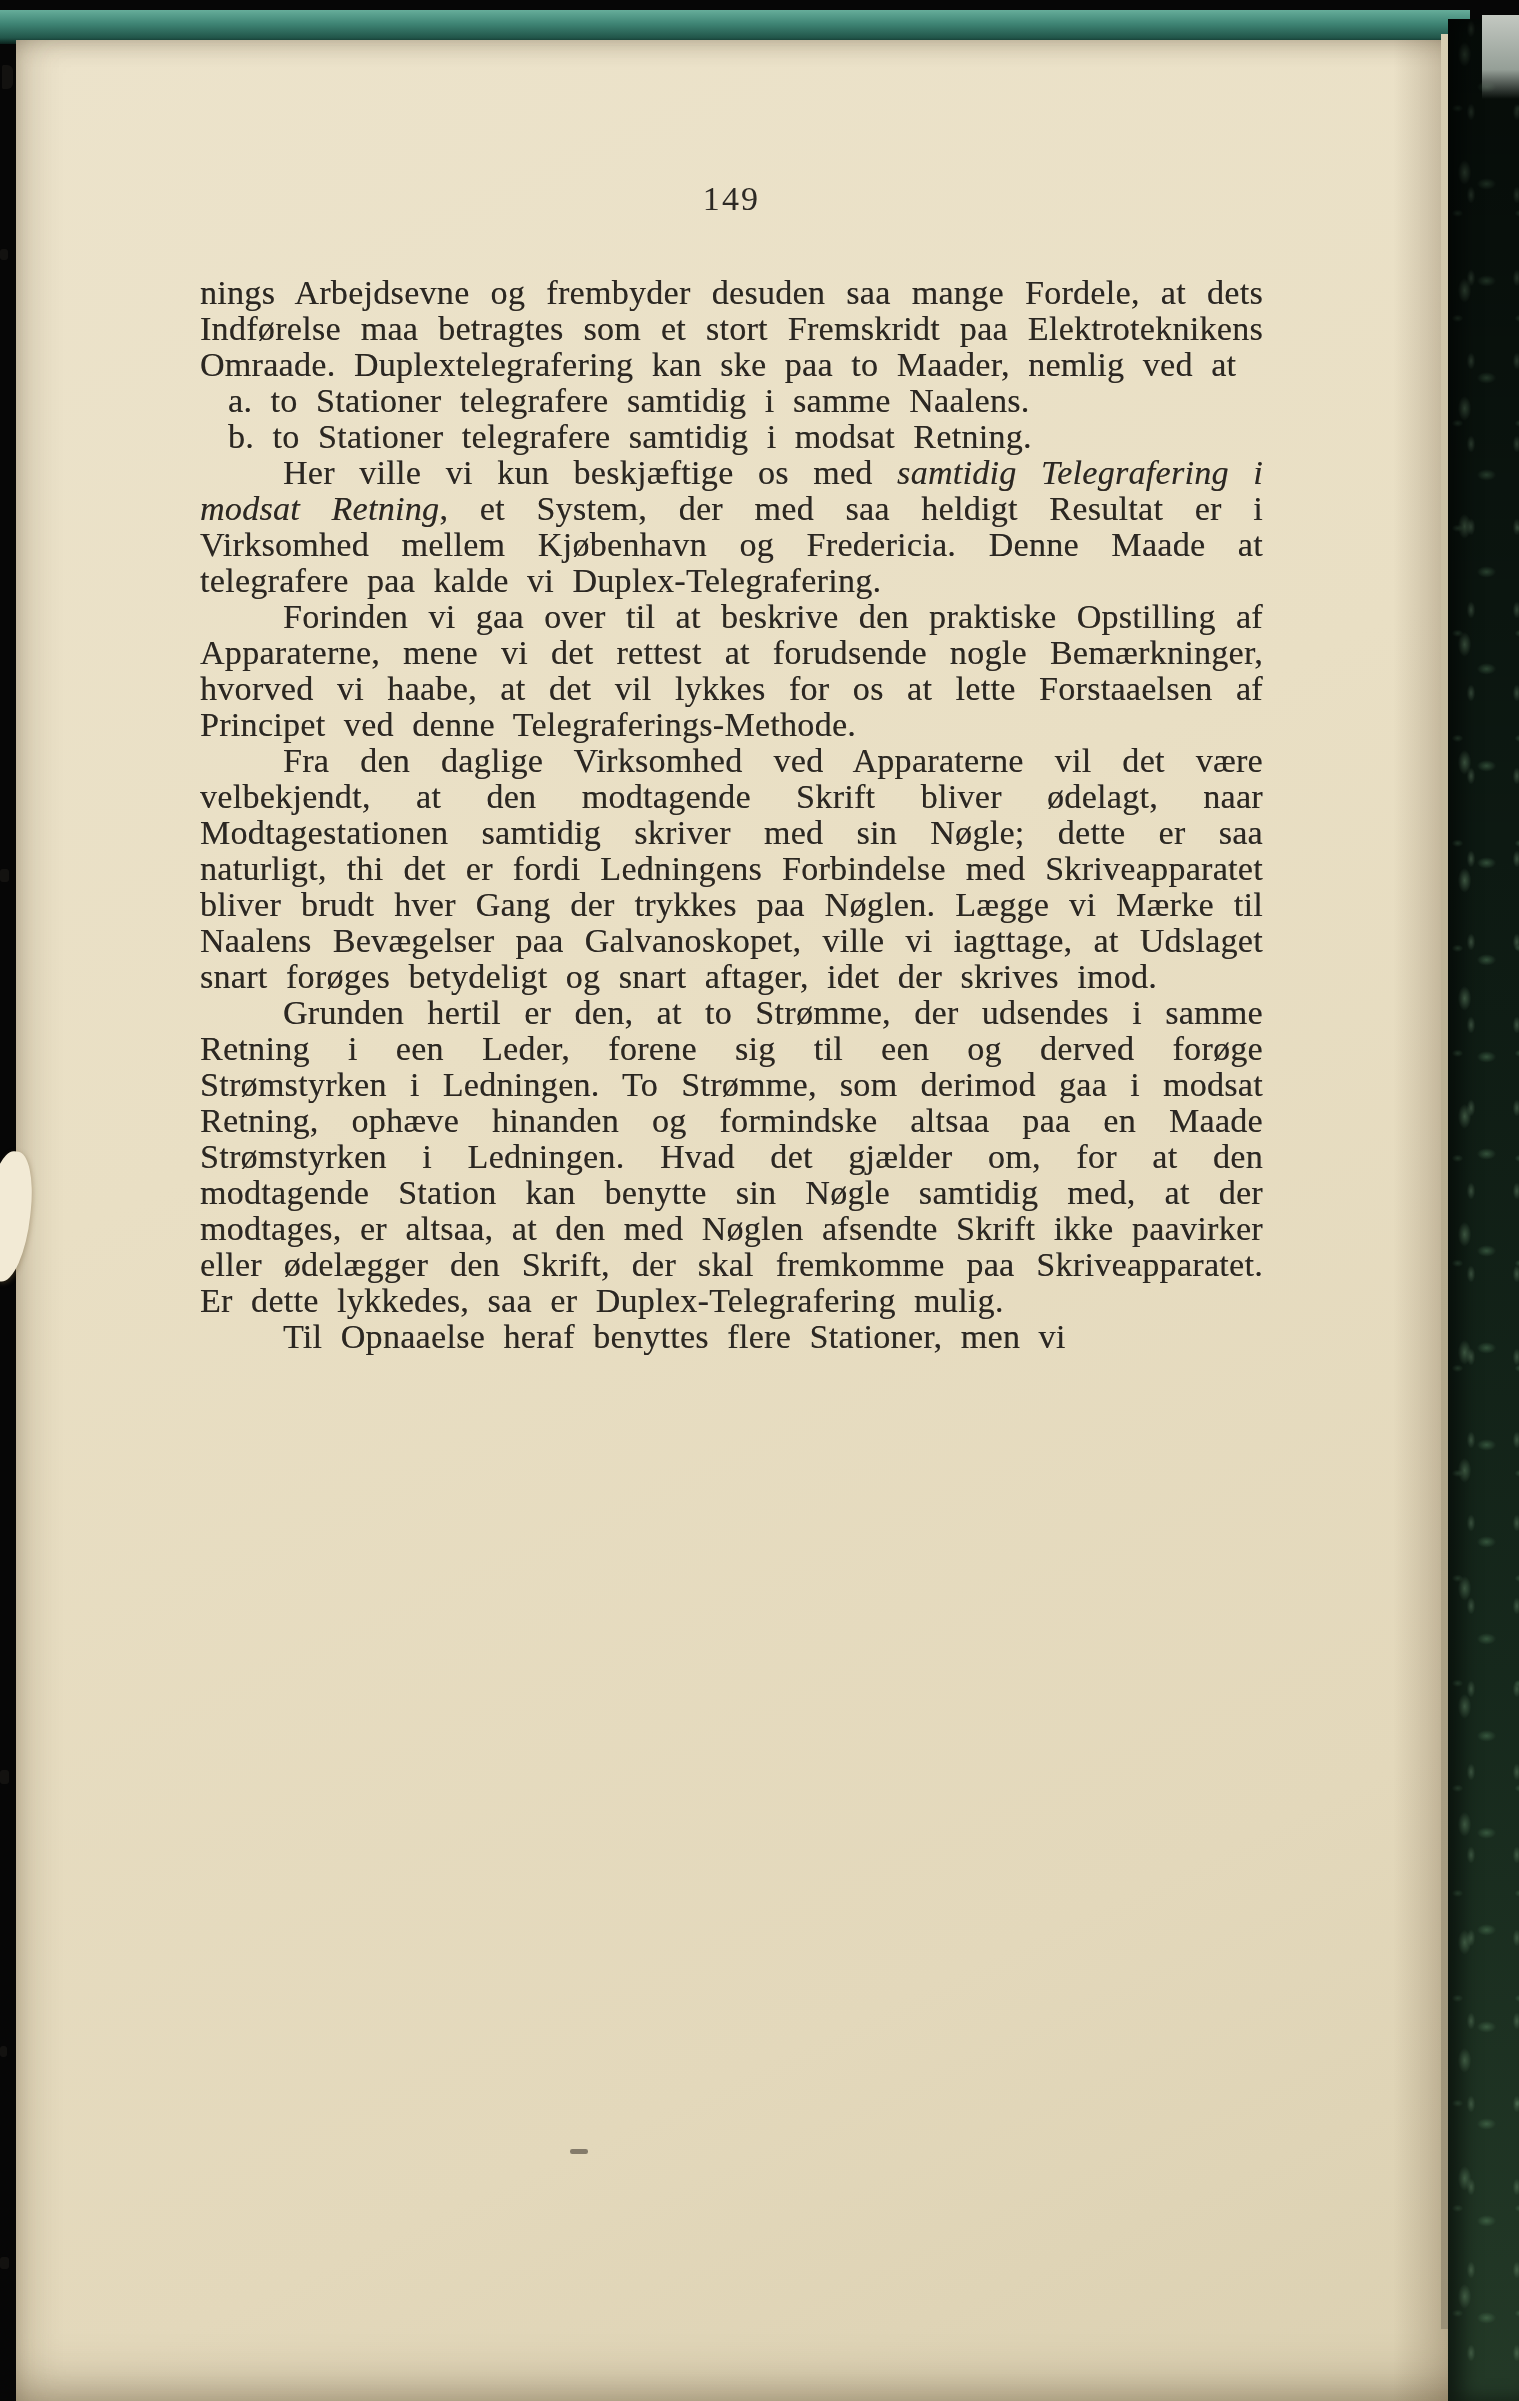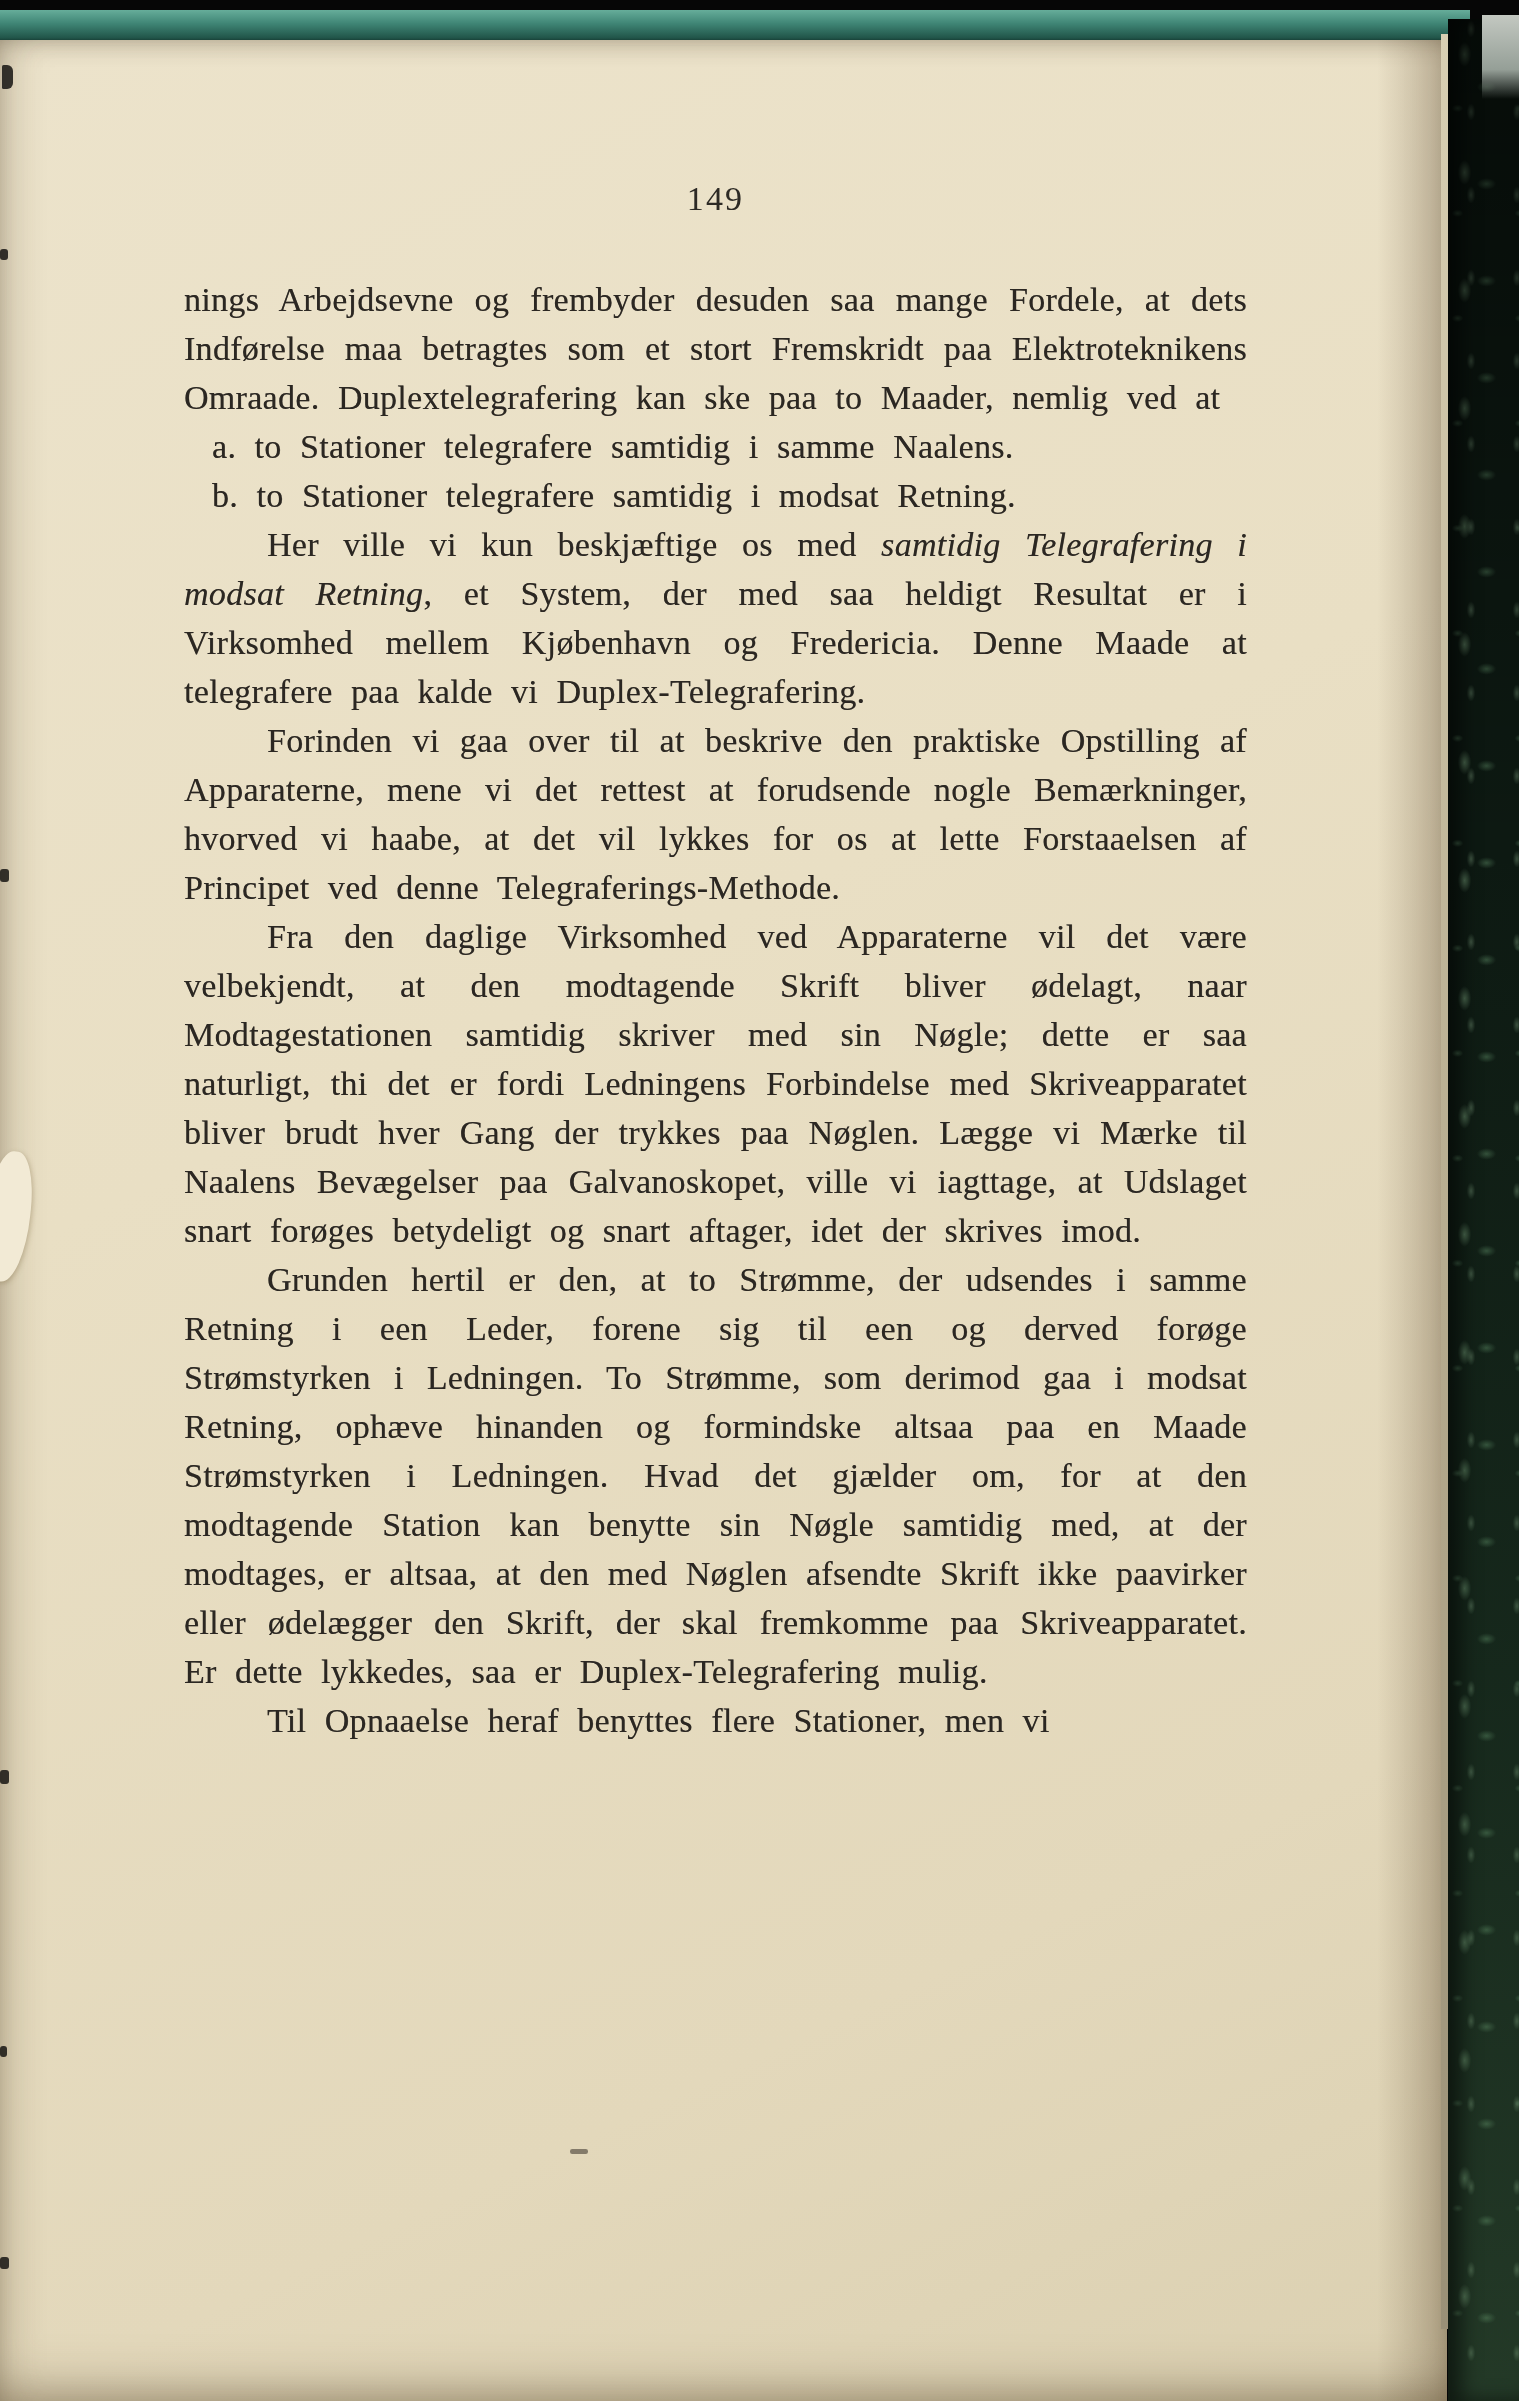--- a/index.html
+++ b/index.html
@@ -11,21 +11,21 @@
 
   
   .cover-top {
     position:absolute; left:0; top:9.6px; width:1470px; height:34px;
     background:linear-gradient(to bottom,#66ad9a 0%,#3f8575 40%,#215549 82%,#0b211b 100%);
     z-index:1;
   }
 
   
   .page {
-    position:absolute; left:0; top:40px; width:1447px; height:2362px;
+    position:absolute; left:16px; top:40px; width:1447px; height:2362px;
     background:linear-gradient(155deg,#ece3cb 0%,#e9dfc4 40%,#e3d8bb 78%,#dbd0b1 100%);
     box-shadow:
       inset 0 -25px 52px -19px rgba(74,58,32,0.5),
       inset 0 14.8px 25px -14.8px rgba(60,48,28,0.35),
       inset 22px 0 52px -29.5px rgba(74,58,32,0.28);
     z-index:2;
   }
   .page::after {           
     content:""; position:absolute; right:0; top:0; bottom:0; width:70px;
     background:linear-gradient(to right,rgba(80,60,35,0) 0%,rgba(80,60,35,0.30) 100%);
@@ -84,21 +84,21 @@
     background:rgba(55,48,40,0.55); border-radius:2.2px; z-index:5;
   }
 
   
   .page-number {
     position:absolute; top:140px; left:184px; width:1063px;
     text-align:center; font-size:34px; letter-spacing:2.2px; color:#2d2a25;
   }
   .text-block { position:absolute; top:235px; left:184px; width:1063px; }
   .text-block p {
-    margin:0; font-size:34px; line-height:49px; color:#2b2722;
+    margin:0; font-size:34px; line-height:36px; color:#2b2722;
     text-align:justify; word-spacing:9.6px; letter-spacing:0.3px;
     text-shadow:0.2px 0.2px 0.4px rgba(43,40,36,0.55);
   }
   .text-block p.indent { text-indent:83px;font-family:Liberation Serif, serif; }
   .text-block p.list-line { text-align:left; padding-left:28px; }
   .it { font-style:italic; }
 </style>
 </head>
 <body>
 

